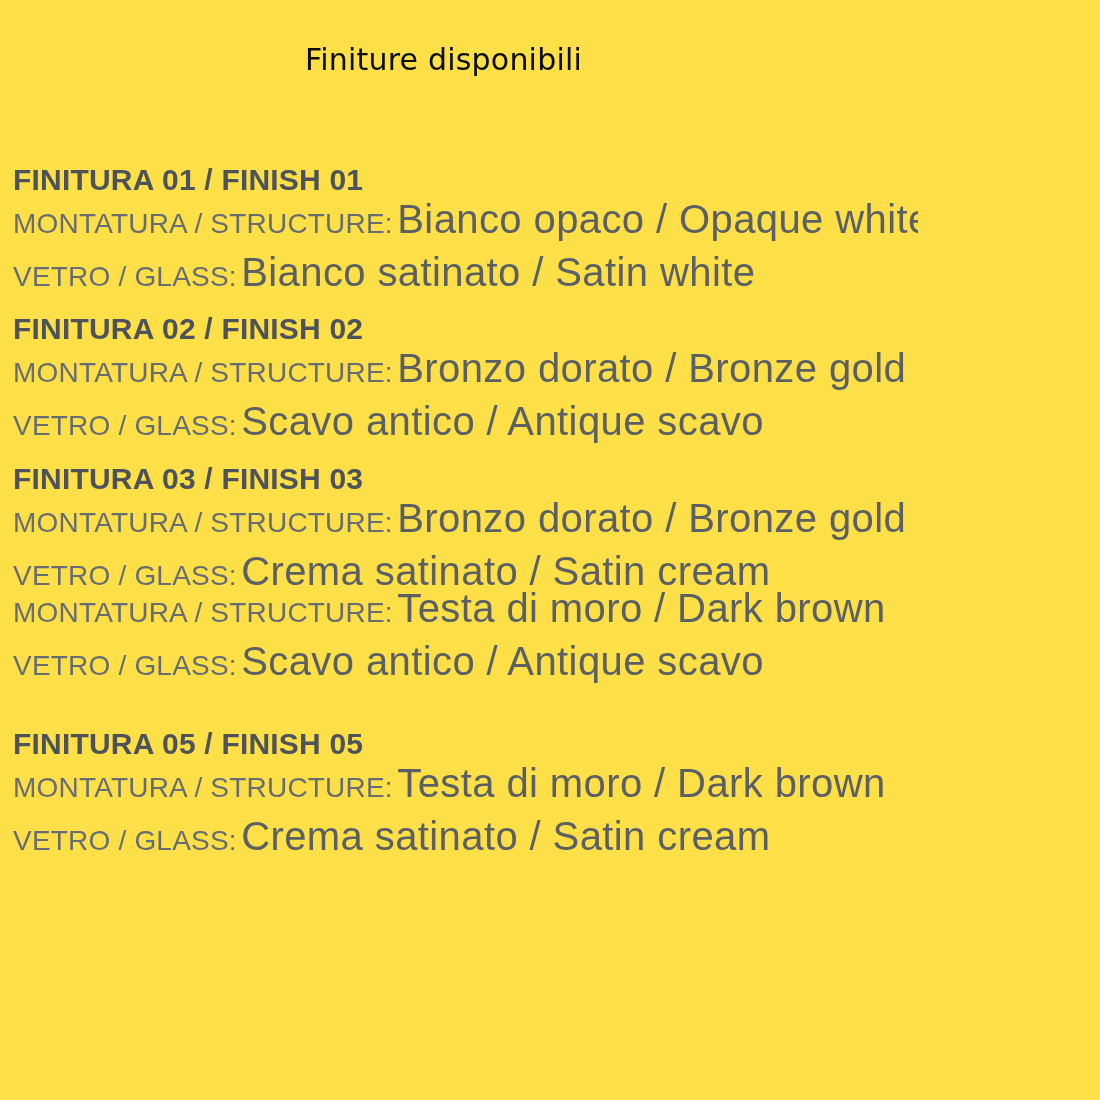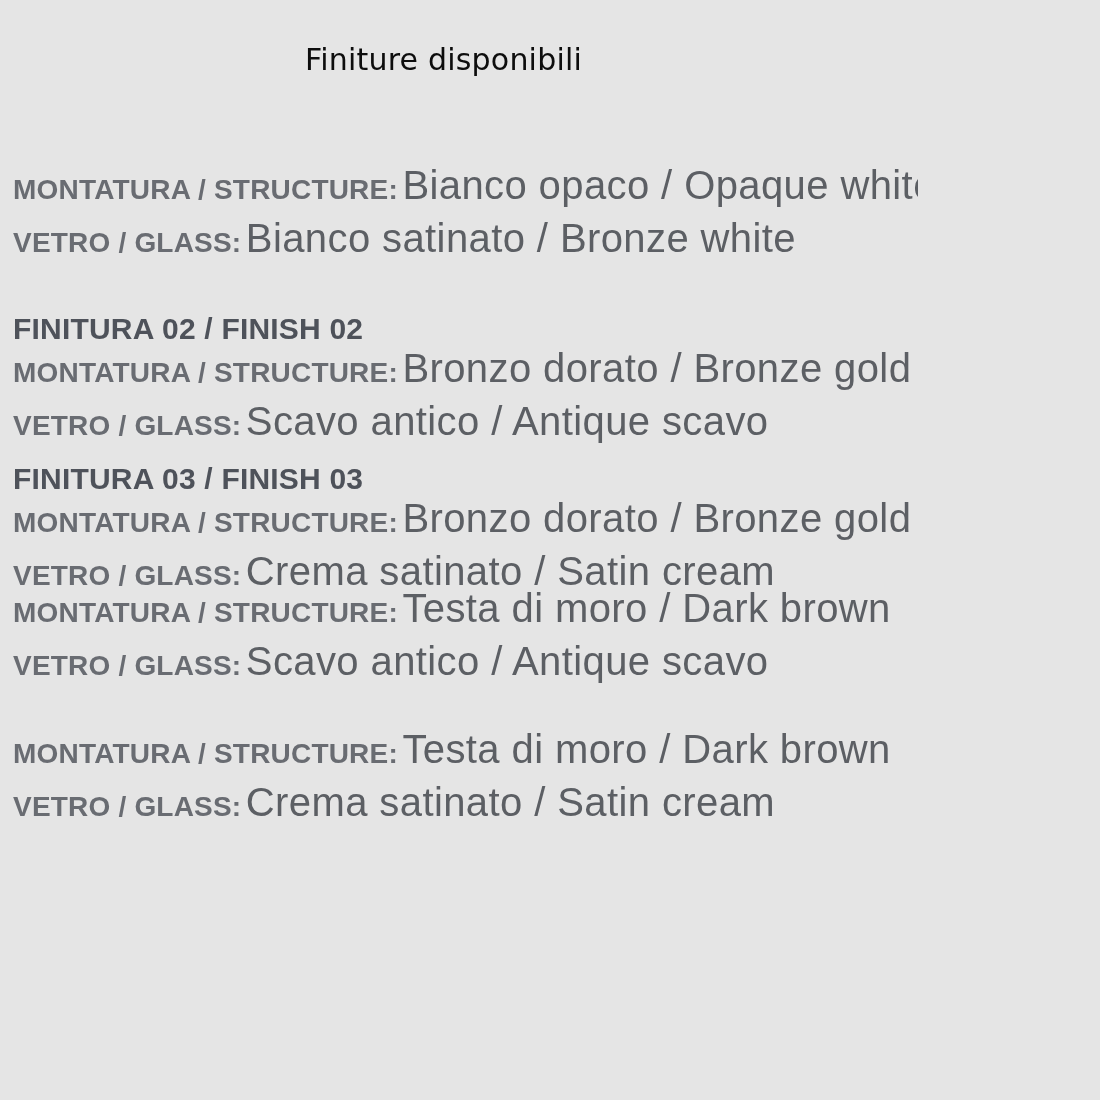--- a/index.html
+++ b/index.html
@@ -4,21 +4,21 @@
 <style>
   html, body {
     margin: 0;
     padding: 0;
     background: #ffffff;
   }
   #page {
     position: relative;
     width: 1100px;
     height: 1100px;
-    background: #e5e5e5;
+    background: #fde047;
     overflow: hidden;
     font-family: "Liberation Sans", sans-serif;
   }
   .doc-title {
     position: absolute;
     left: 305px;
     top: 42px;
     font-family: "DejaVu Sans", sans-serif;
     font-size: 30px;
     line-height: 36px;
@@ -52,48 +52,49 @@
     font-weight: 700;
     color: #4e525a;
     letter-spacing: 0.2px;
   }
   .spec-row {
     line-height: 45px;
     white-space: nowrap;
   }
   .spec-label {
     font-size: 28px;
-    font-weight: 700;
+    font-weight: 400;
     color: #696c72;
     letter-spacing: 0.2px;
   }
   .spec-value {
     font-size: 40px;
     font-weight: 400;
     color: #5c5f64;
     letter-spacing: 0.4px;
   }
 </style>
 </head>
 <body>
 
 <div id="page">
 
   <div class="doc-title">Finiture disponibili</div>
 
   <div class="content">
 
     <div class="finish-block">
+      <div class="finish-heading">FINITURA 01 / FINISH 01</div>
       <div class="spec-row">
         <span class="spec-label">MONTATURA / STRUCTURE:</span>
         <span class="spec-value">Bianco opaco / Opaque white</span>
       </div>
       <div class="spec-row">
         <span class="spec-label">VETRO / GLASS:</span>
-        <span class="spec-value">Bianco satinato / Bronze white</span>
+        <span class="spec-value">Bianco satinato / Satin white</span>
       </div>
     </div>
 
     <div class="finish-block">
       <div class="finish-heading">FINITURA 02 / FINISH 02</div>
       <div class="spec-row">
         <span class="spec-label">MONTATURA / STRUCTURE:</span>
         <span class="spec-value">Bronzo dorato / Bronze gold</span>
       </div>
       <div class="spec-row">
@@ -119,20 +120,21 @@
         <span class="spec-label">MONTATURA / STRUCTURE:</span>
         <span class="spec-value">Testa di moro / Dark brown</span>
       </div>
       <div class="spec-row">
         <span class="spec-label">VETRO / GLASS:</span>
         <span class="spec-value">Scavo antico / Antique scavo</span>
       </div>
     </div>
 
     <div class="finish-block">
+      <div class="finish-heading">FINITURA 05 / FINISH 05</div>
       <div class="spec-row">
         <span class="spec-label">MONTATURA / STRUCTURE:</span>
         <span class="spec-value">Testa di moro / Dark brown</span>
       </div>
       <div class="spec-row">
         <span class="spec-label">VETRO / GLASS:</span>
         <span class="spec-value">Crema satinato / Satin cream</span>
       </div>
     </div>
 

